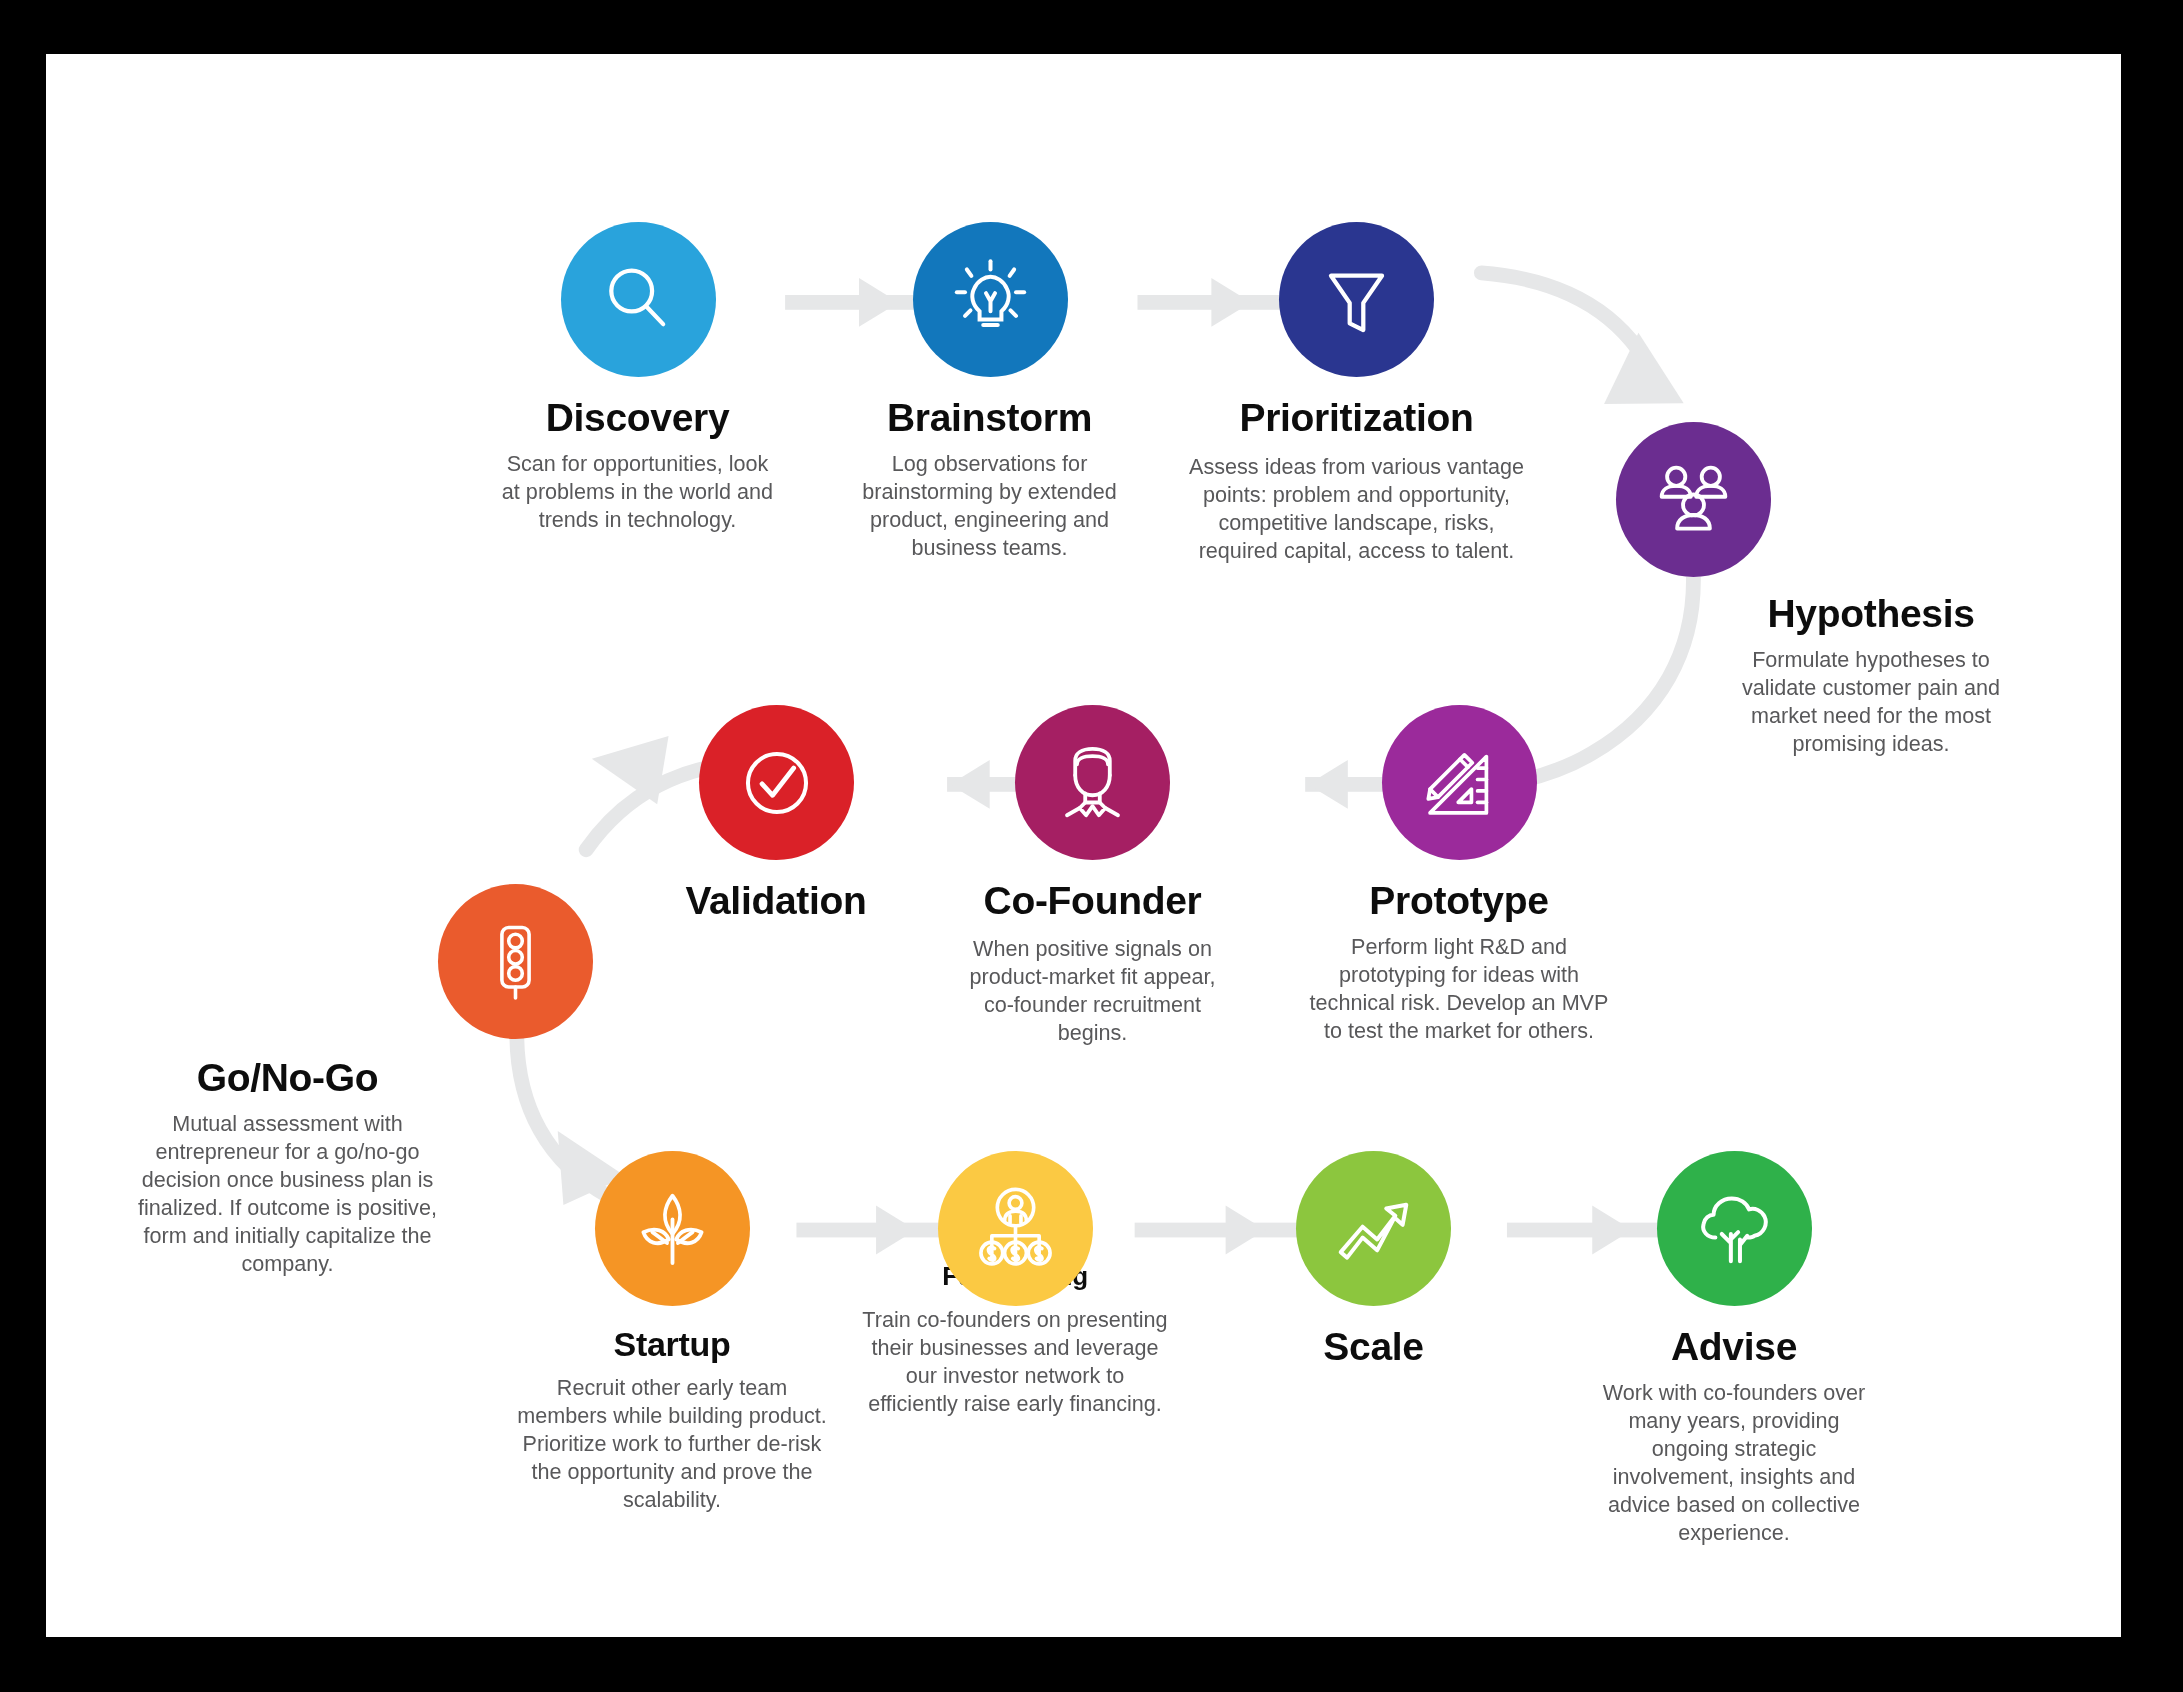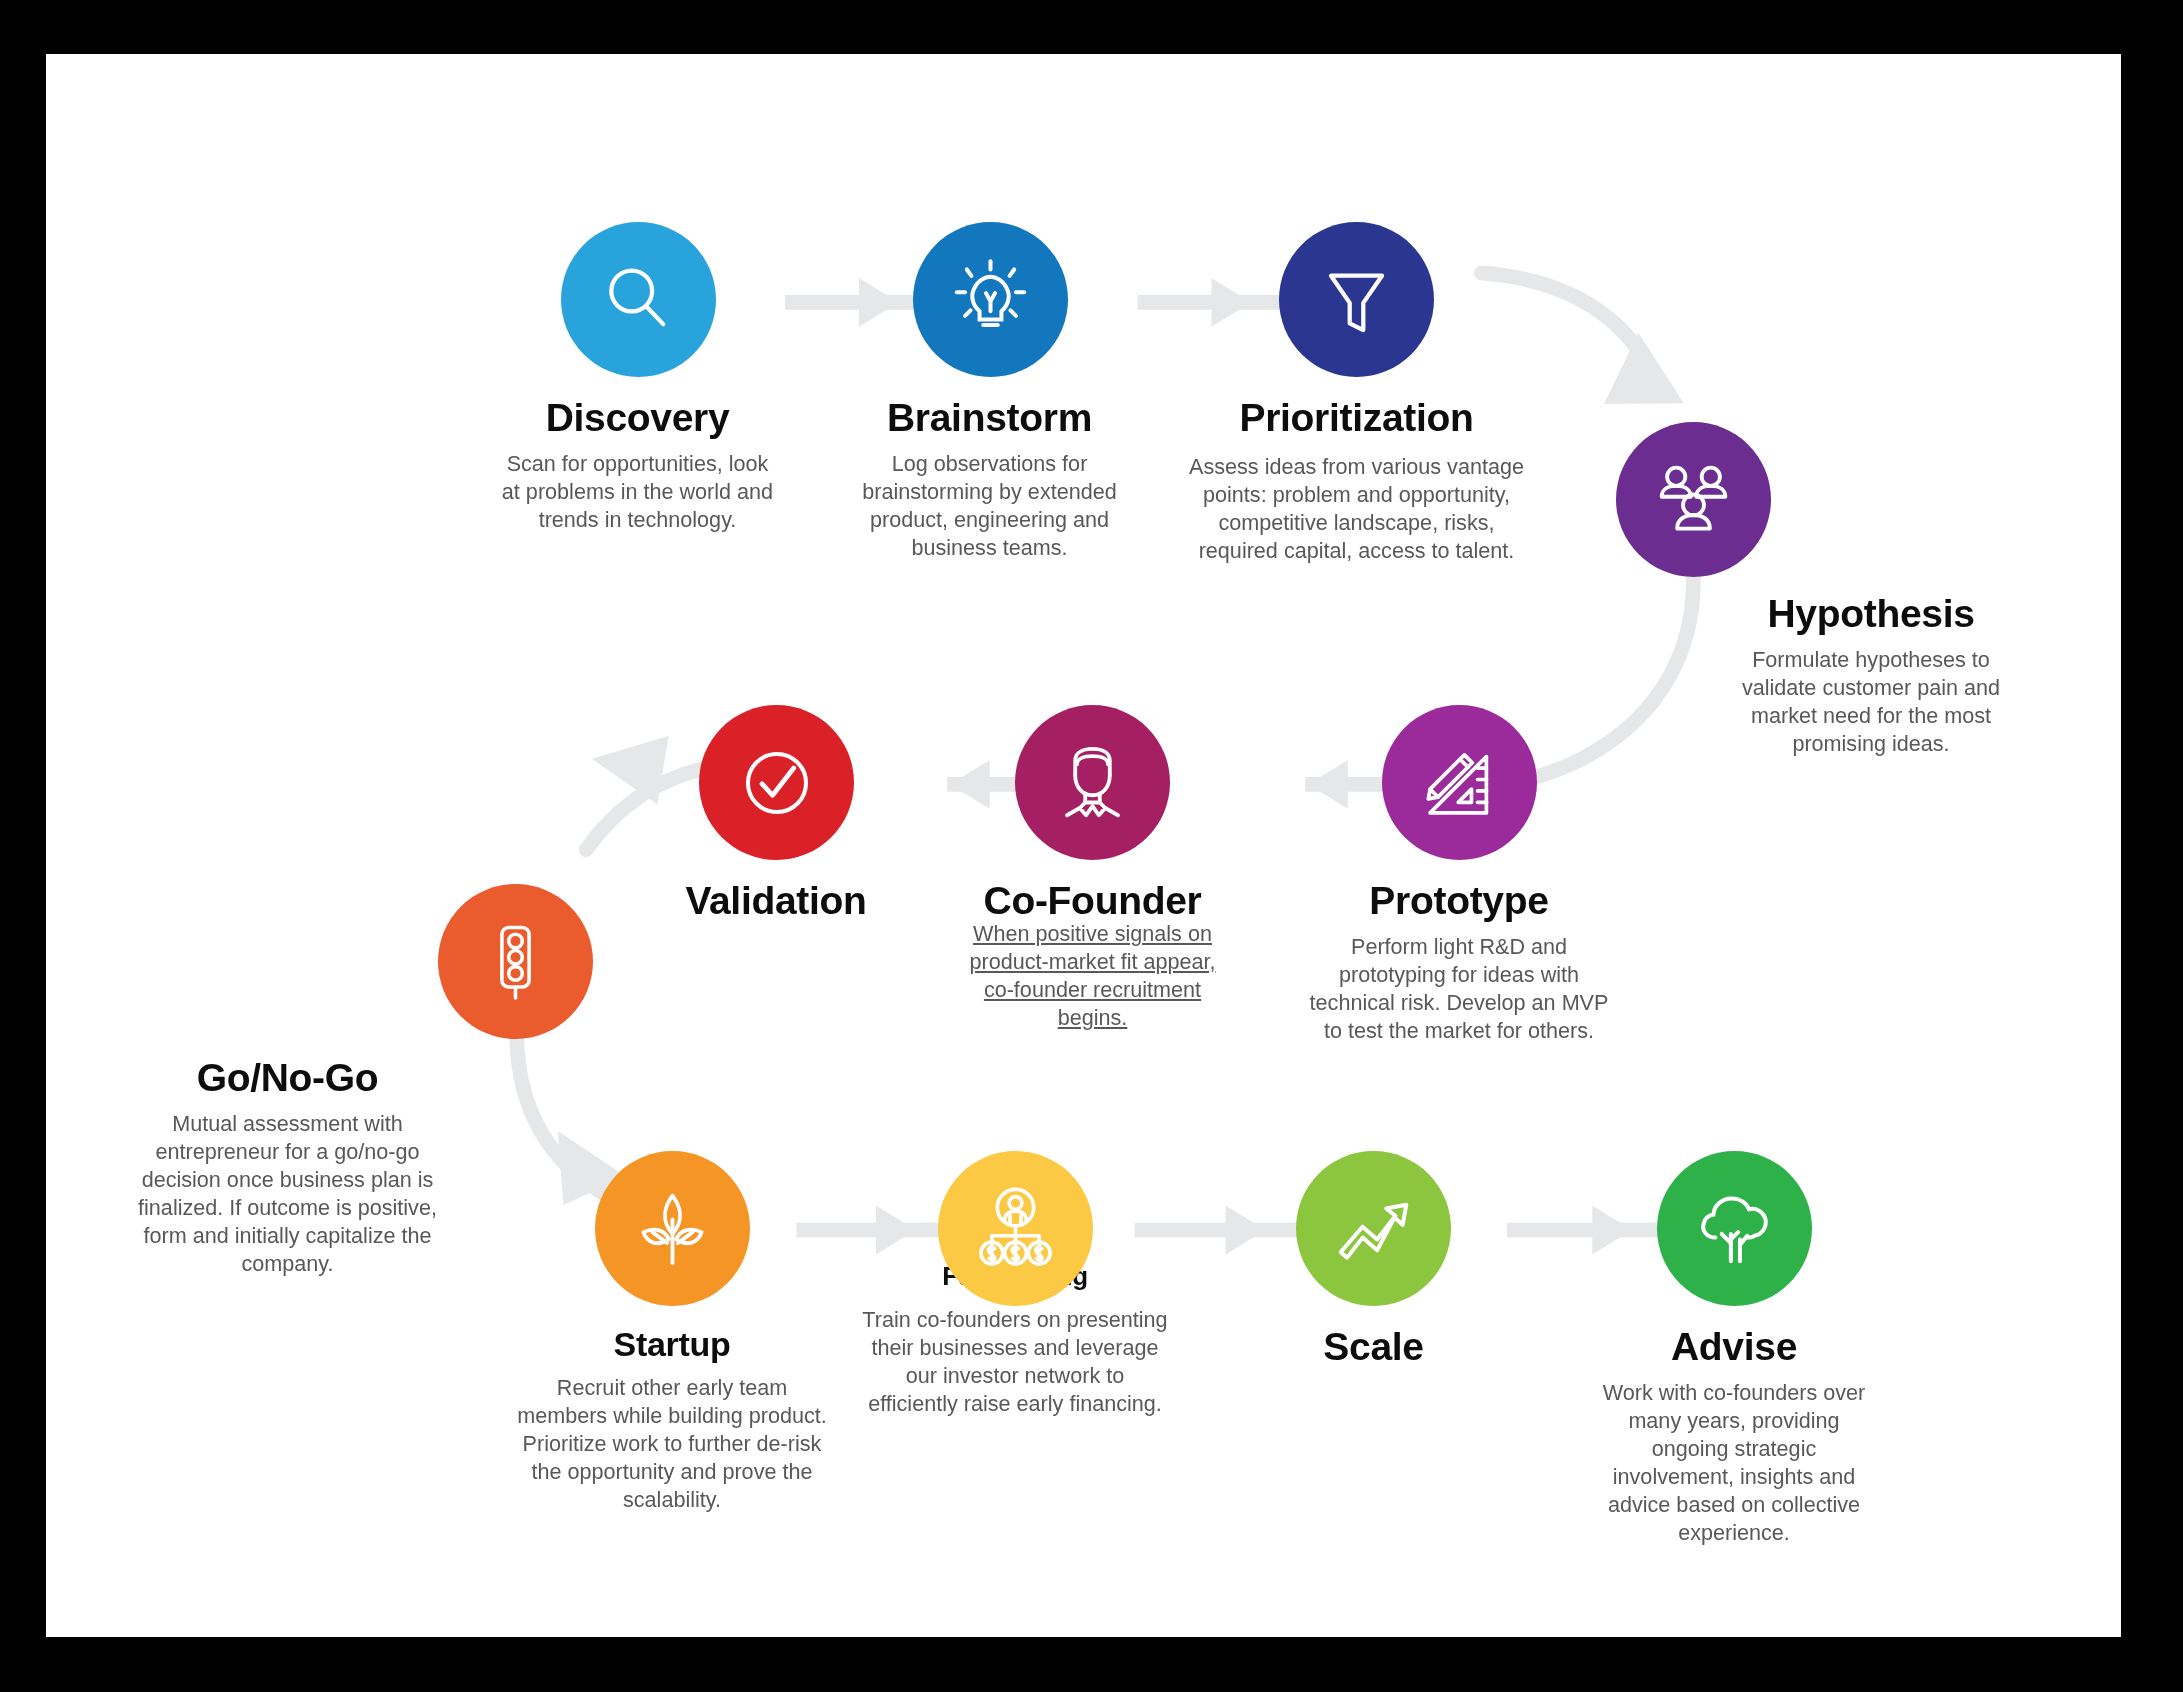--- a/index.html
+++ b/index.html
@@ -163,21 +163,21 @@
           <path d="M31 42 L31 26 C31 18 38 13 50 13 C62 13 69 18 69 26 L69 42"></path>
           <path d="M33 30 C33 24 40 21 50 21 C60 21 67 24 67 30"></path>
           <path d="M31 42 C31 55 39 64 50 64 C61 64 69 55 69 42"></path>
           <path d="M42 62 L42 72 L58 72 L58 62"></path>
           <path d="M42 72 L36 78 L43 86 L50 76 L57 86 L64 78 L58 72"></path>
           <path d="M36 78 L22 86 M64 78 L78 86"></path>
         </g>
       </svg>
     </div>
     <div class="nodetitle" style="margin-top:176px;font-size:39px;">Co-Founder</div>
-    <div class="nodedesc" style="margin:0 auto 0;width:256px;font-size:21.6px;text-decoration:underline;">When positive signals on product-market fit appear, co-founder recruitment begins.</div>
+    <div class="nodedesc" style="margin:15px auto 0;width:256px;font-size:21.6px;">When positive signals on product-market fit appear, co-founder recruitment begins.</div>
   </div>
 
   <div class="node" style="left:571px;top:651px;width:318px;">
     <div class="bubble" style="left:82px;top:0;width:155px;height:155px;background:#da2128;">
       <svg width="88" height="88" viewBox="0 0 100 100">
         <circle cx="50" cy="50" r="33" fill="none" stroke="#fff" stroke-width="4.6"></circle>
         <path d="M33 51 L45 64 L69 33" fill="none" stroke="#fff" stroke-width="5.4" stroke-linecap="round" stroke-linejoin="round"></path>
       </svg>
     </div>
     <div class="nodetitle" style="margin-top:176px;font-size:39px;">Validation</div>

